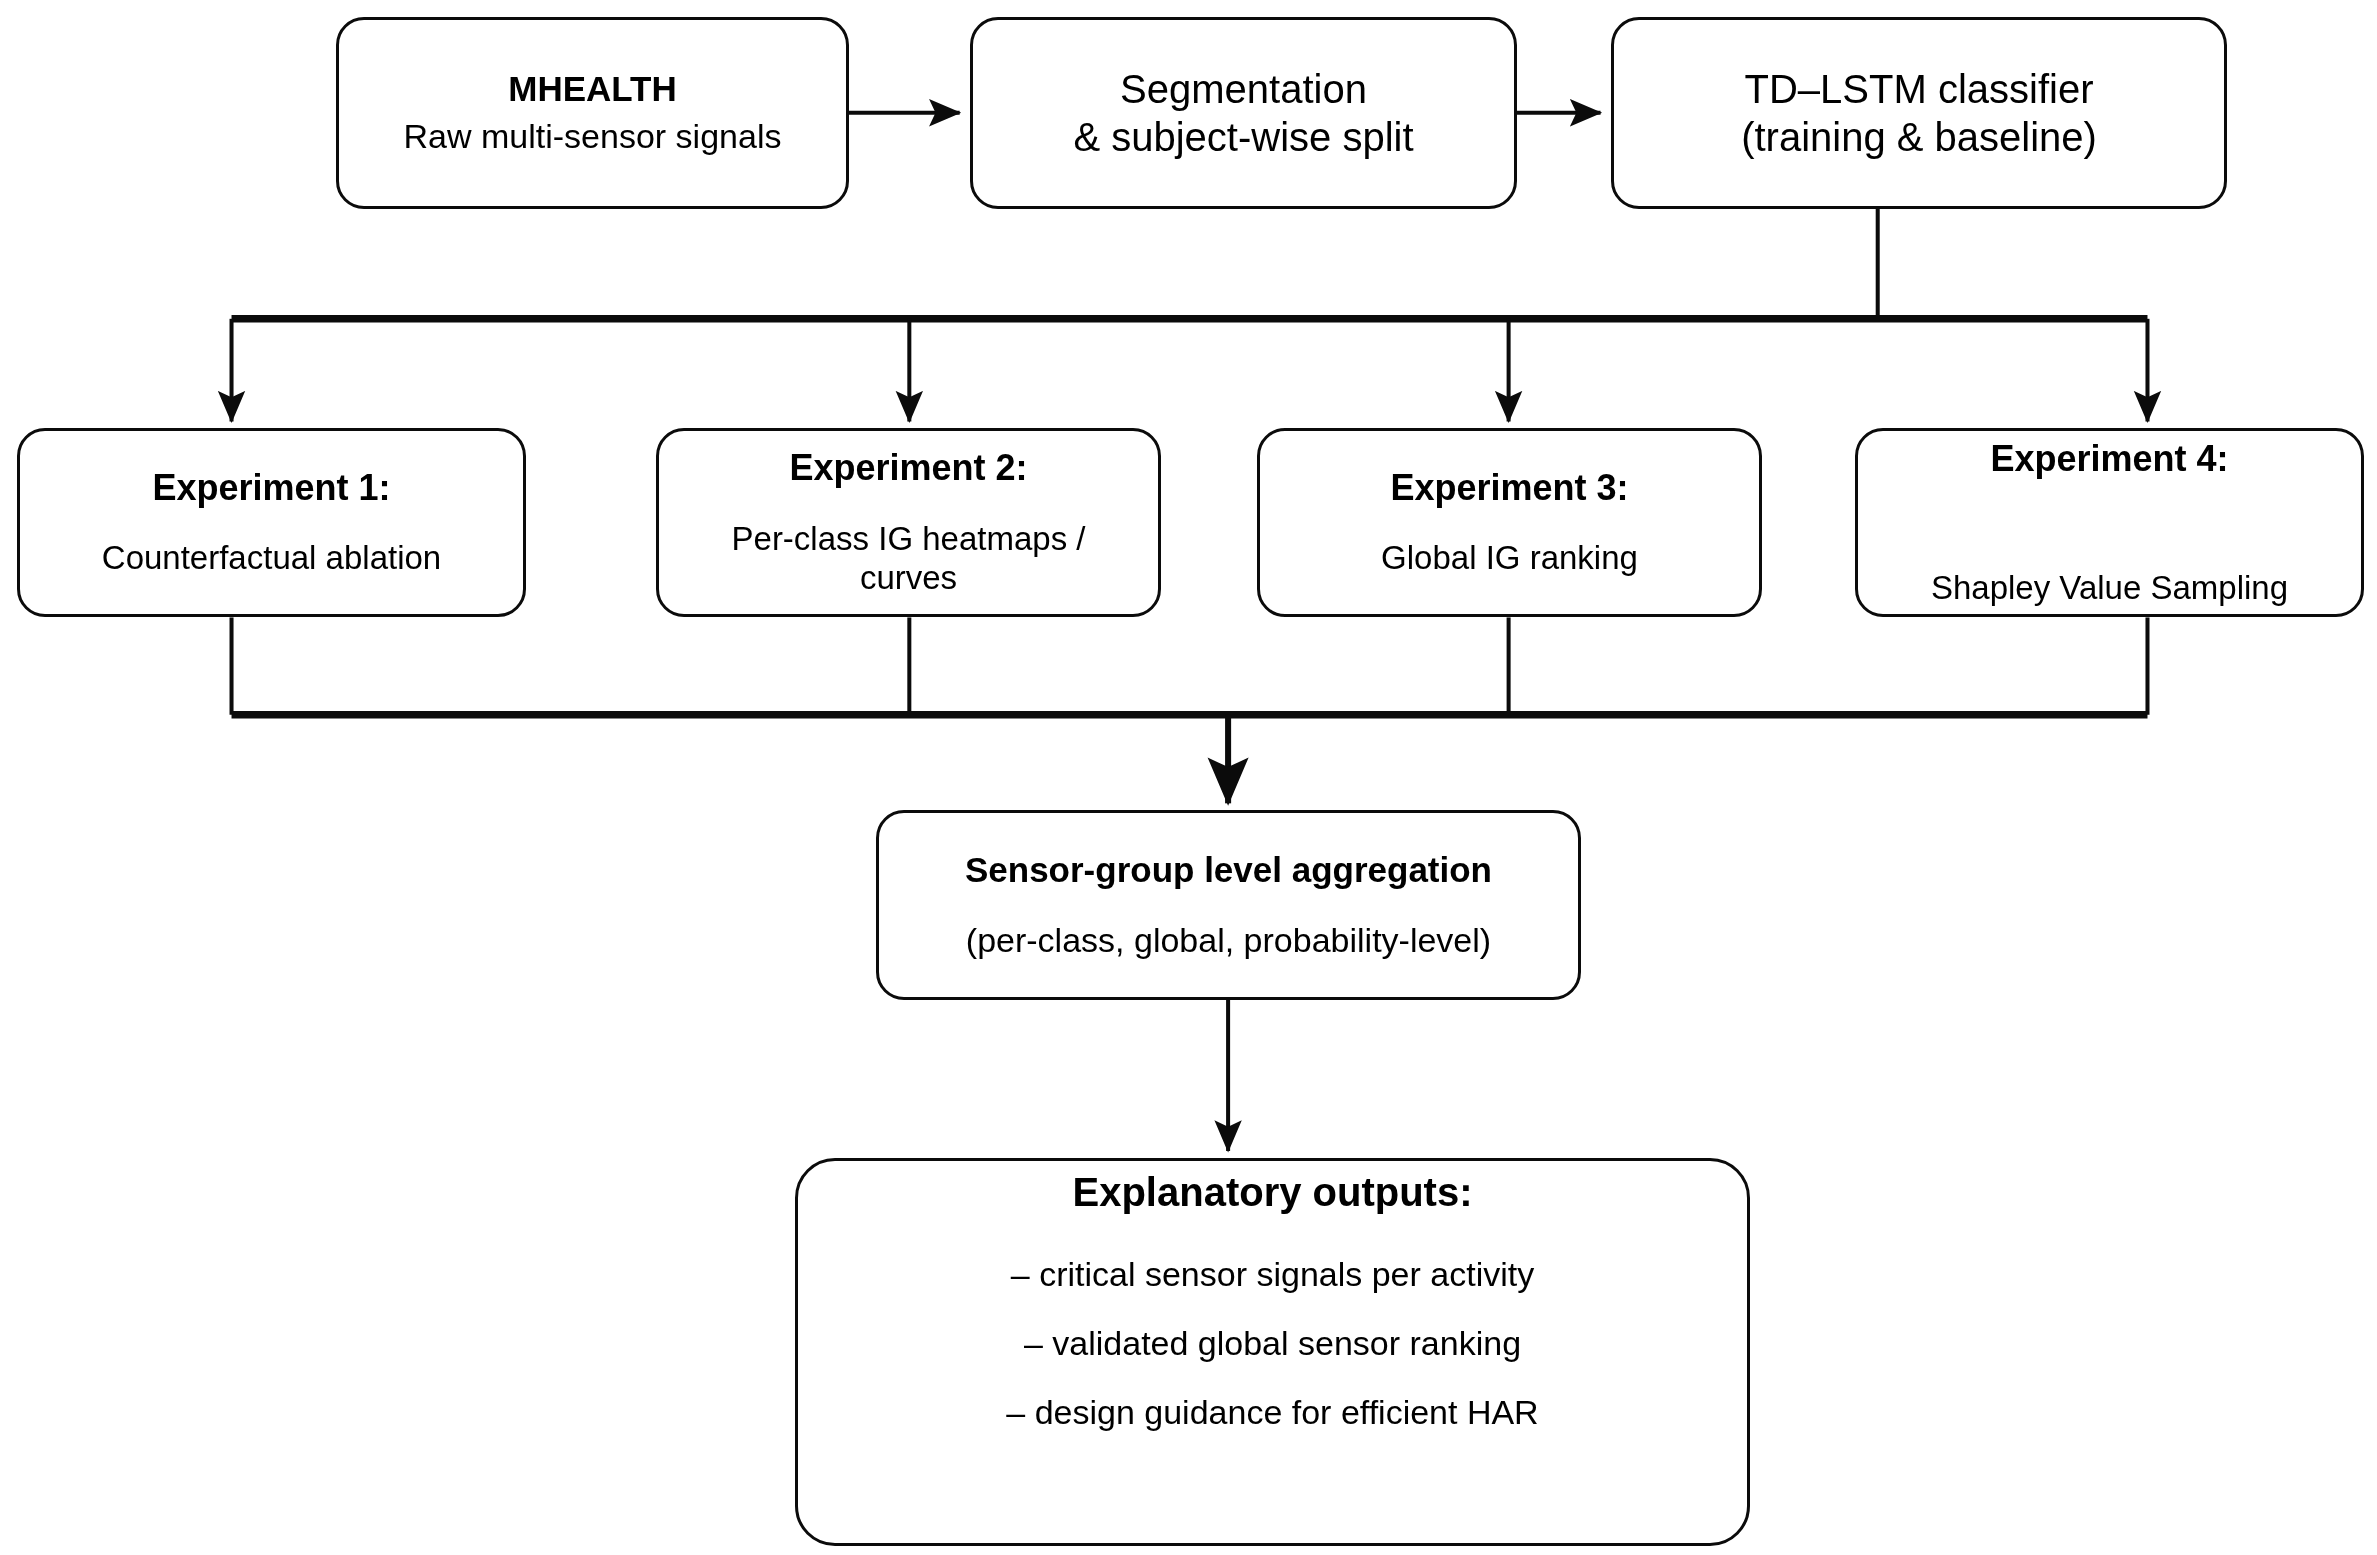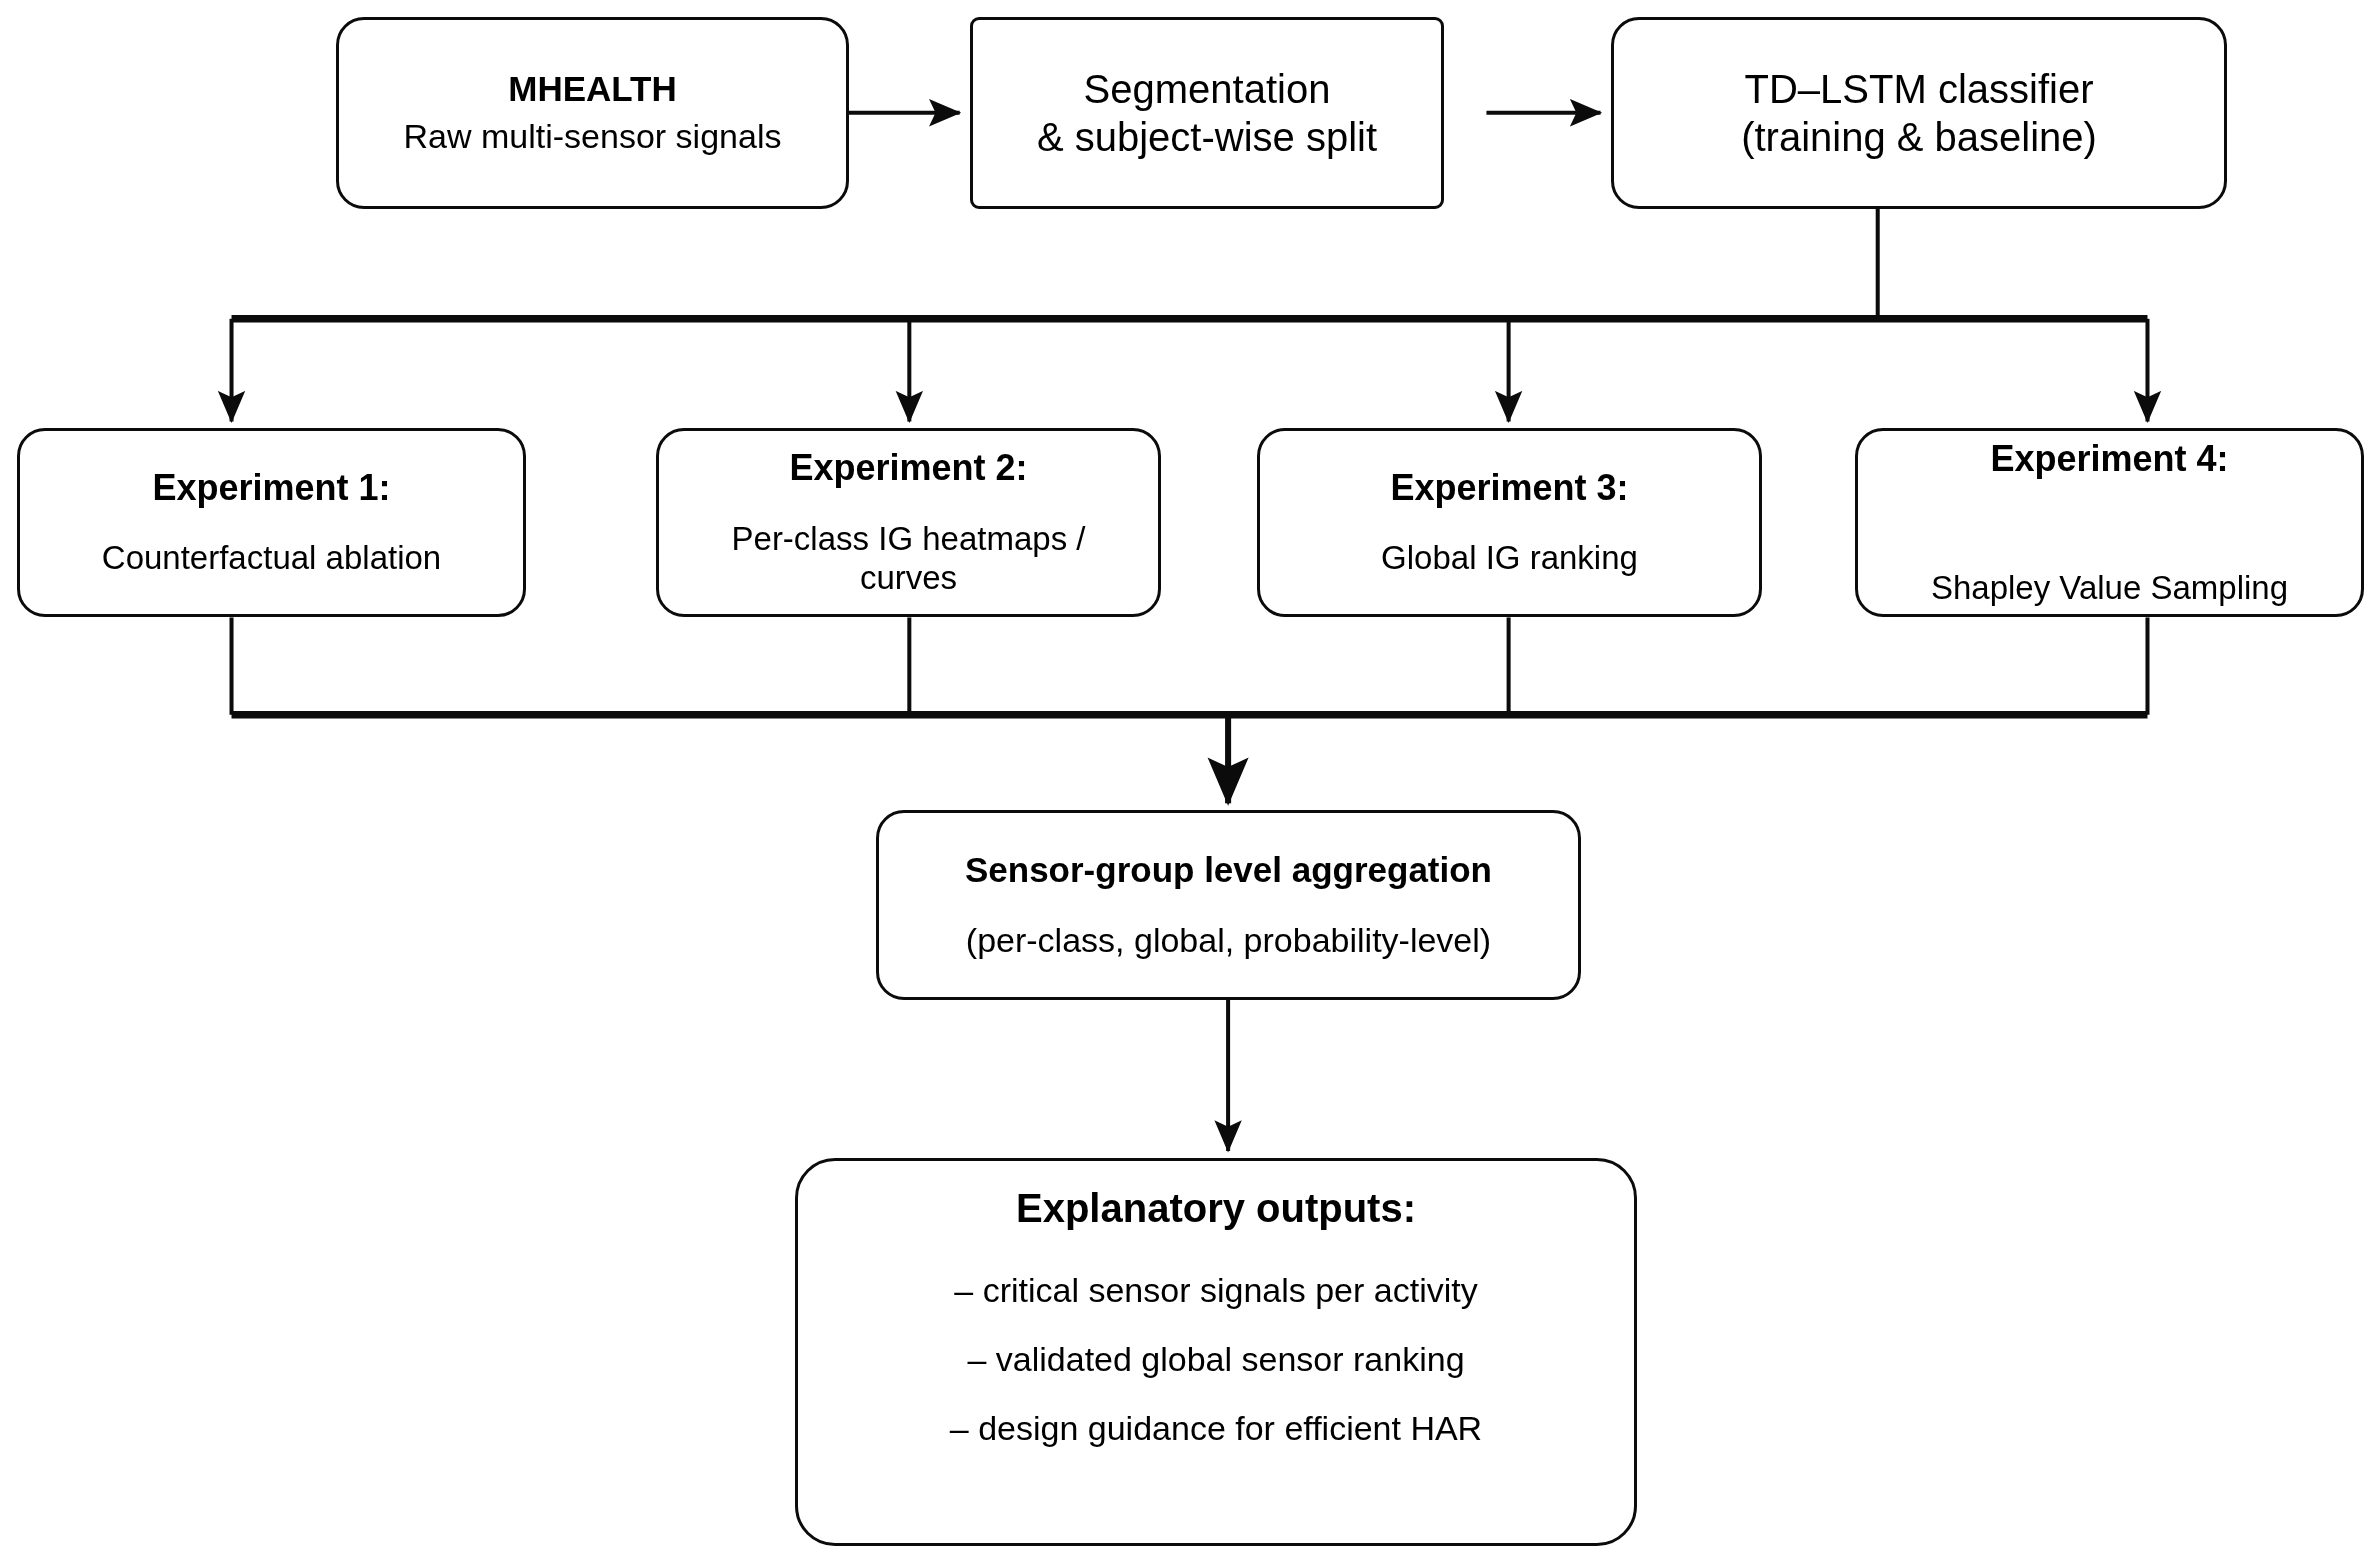--- a/index.html
+++ b/index.html
@@ -42,21 +42,21 @@
     line-height: 1.16;
     white-space: pre-line;
   }
   .node .sub {
     line-height: 1.2;
     white-space: pre-line;
   }
 
   
   #node-mhealth   { left: 336px;  top: 17px;   width: 513px;  height: 192px; }
-  #node-segment   { left: 970px; top: 17px;   width: 474px;  height: 192px; border-radius: 9px; }
+  #node-segment   { left: 970px; top: 17px;   width: 547px;  height: 192px; }
   #node-tdlstm    { left: 1611px; top: 17px;   width: 616px;  height: 192px; }
 
   #node-mhealth .title { font-size: 35px; margin-bottom: 6.7px; }
   #node-mhealth .sub   { font-size: 34px; }
   #node-segment .sub   { font-size: 40px; }
   #node-tdlstm  .sub   { font-size: 40px; }
 
   
   .exp { top: 428px; height: 189px; }
   #node-exp1 { left: 17px;   width: 509px; }
@@ -66,24 +66,24 @@
   .exp .title { font-size: 36px; margin-bottom: 29.5px; }
   .exp .sub   { font-size: 33px; }
 
   
   #node-aggregate { left: 876px; top: 810px; width: 705px; height: 190px; }
   #node-aggregate .title { font-size: 35px; margin-bottom: 29.5px; }
   #node-aggregate .sub   { font-size: 34px; }
 
   
   #node-outputs {
-    left: 795px; top: 1158px; width: 842px; height: 388px;
+    left: 795px; top: 1158px; width: 955px; height: 388px;
     border-radius: 40px;
     justify-content: flex-start;
-    padding-top: 24px;
+    padding-top: 8px;
   }
   #node-outputs .title { font-size: 40px; margin-bottom: 0; }
   #node-outputs .bullets {
     margin-top: 40px;
     display: flex;
     flex-direction: column;
     gap: 29.5px;
     align-items: center;
   }
   #node-outputs .bullet { font-size: 34px; line-height: 1.15; }

